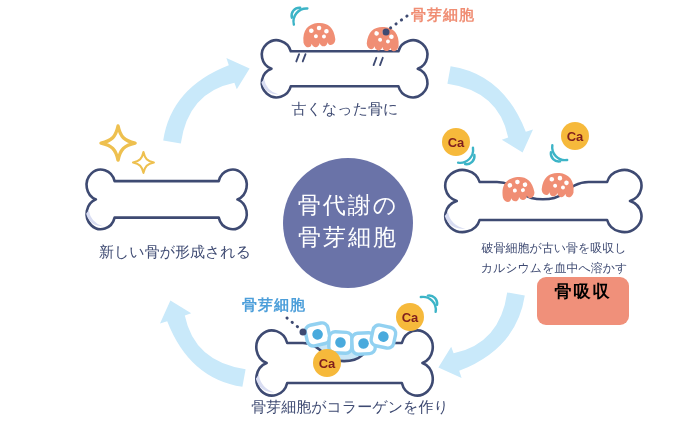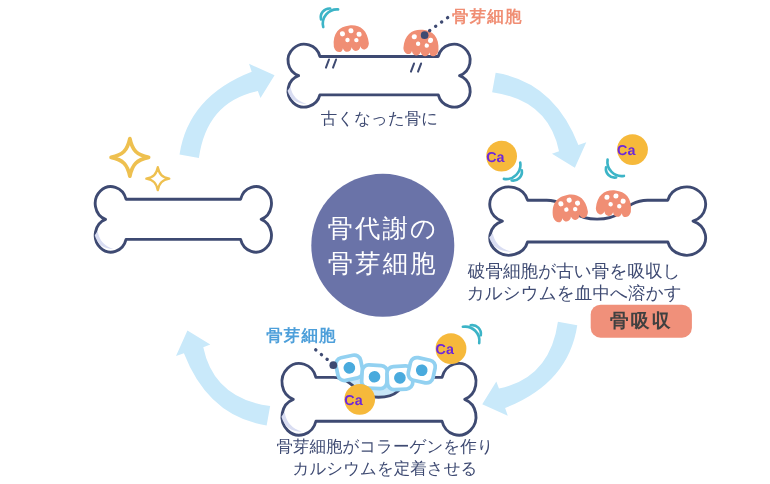--- a/index.html
+++ b/index.html
@@ -22,36 +22,36 @@
   .ob-rect{fill:#fff;stroke:var(--cellblue);stroke-width:3.4;}
   .ob-nuc{fill:var(--nucleus);}
   .vibe{stroke:var(--teal);stroke-width:2.4;fill:none;stroke-linecap:round;}
   .sparkle{stroke:var(--gold);stroke-width:2.2;fill:#fff;stroke-linejoin:round;}
   .leader{stroke:var(--navy);stroke-width:3;fill:none;stroke-dasharray:0.2 6.5;stroke-linecap:round;}
   .leader-dot{fill:var(--navy);}
   .tick{stroke:var(--navy);stroke-width:2;stroke-linecap:round;}
 
   .center-circle{position:absolute;left:283px;top:158px;width:130px;height:130px;border-radius:50%;
     background:var(--circle);color:#fff;display:flex;flex-direction:column;align-items:center;
-    justify-content:center;font-size:23px;line-height:32px;letter-spacing:2px;font-weight:500;}
+    justify-content:center;font-size:23px;line-height:32px;letter-spacing:2px;font-weight:500;font-family:Liberation Mono, monospace;}
   .caption{position:absolute;color:var(--navy);font-weight:400;text-align:center;
     font-size:15px;line-height:20px;}
   .cap-top{left:245px;top:99px;width:200px;}
-  .cap-right{left:413px;top:238px;width:218px;font-size:16px;}
+  .cap-right{left:445px;top:238px;width:218px;font-size:12px;}
   .cap-bottom{left:244px;top:397px;width:212px;}
   .cap-left{left:75px;top:242px;width:200px;}
   .cell-label{position:absolute;font-size:15px;font-weight:700;letter-spacing:1px;}
   .label-osteoclast{left:411px;top:6px;color:var(--coral);}
   .label-osteoblast{left:242px;top:296px;color:var(--bluelabel);}
-  .badge{position:absolute;color:#404040;font-size:17px;font-weight:700;text-align:center;
-    line-height:30px;height:30px;border-radius:9px;letter-spacing:2px;}
+  .badge{position:absolute;color:#000000;font-size:17px;font-weight:700;text-align:center;
+    line-height:30px;height:48px;border-radius:9px;letter-spacing:2px;}
   .badge-resorption{left:537px;top:277px;width:92px;background:var(--coral-badge);}
   .badge-formation{left:177px;top:400px;width:86px;background:var(--blue-badge);}
   .ca{position:absolute;width:28px;height:28px;border-radius:50%;background:var(--ca);
-    color:#6d28d9;font-size:13px;font-weight:700;display:flex;align-items:center;}
+    color:#7f1d1d;font-size:13px;font-weight:700;display:flex;align-items:center;justify-content:center;}
   .ca1{left:442px;top:128px;} .ca2{left:561px;top:122px;}
   .ca3{left:313px;top:349px;} .ca4{left:396px;top:303px;}
 </style>
 </head>
 <body>
 
 <div class="canvas">
 
   <svg class="art" viewBox="0 0 700 440" aria-hidden="true">
     <defs>
@@ -174,21 +174,23 @@
 
   <div class="caption cap-top">
     <div>古くなった骨に</div>
   </div>
   <div class="caption cap-right">
     <div>破骨細胞が古い骨を吸収し</div>
     <div>カルシウムを血中へ溶かす</div>
   </div>
   <div class="caption cap-bottom">
     <div>骨芽細胞がコラーゲンを作り</div>
-    <div>カルシウムを定着させる</div>
+  </div>
+  <div class="caption cap-left">
+    <div>新しい骨が形成される</div>
   </div>
 
   <div class="cell-label label-osteoclast">骨芽細胞</div>
   <div class="cell-label label-osteoblast">骨芽細胞</div>
 
   <div class="badge badge-resorption">骨吸収</div>
 
   <div class="ca ca1">
       <span>Ca</span>
     </div>

